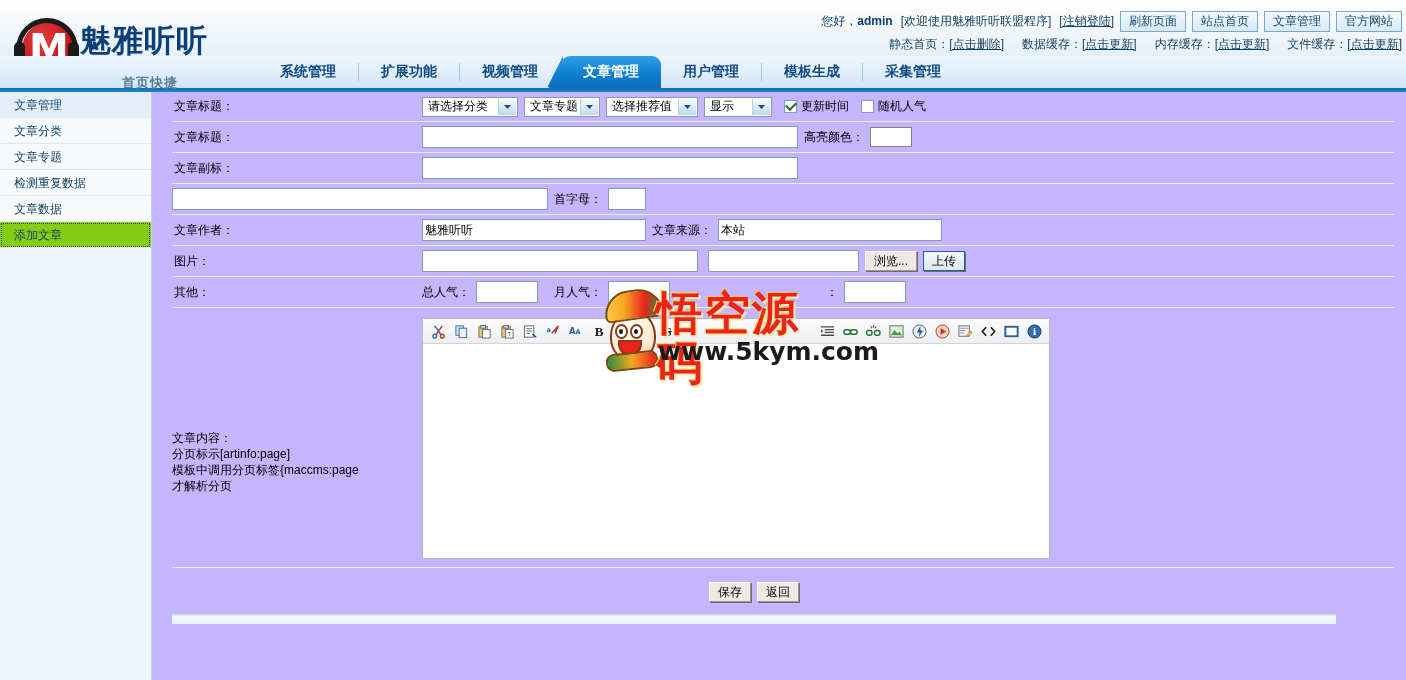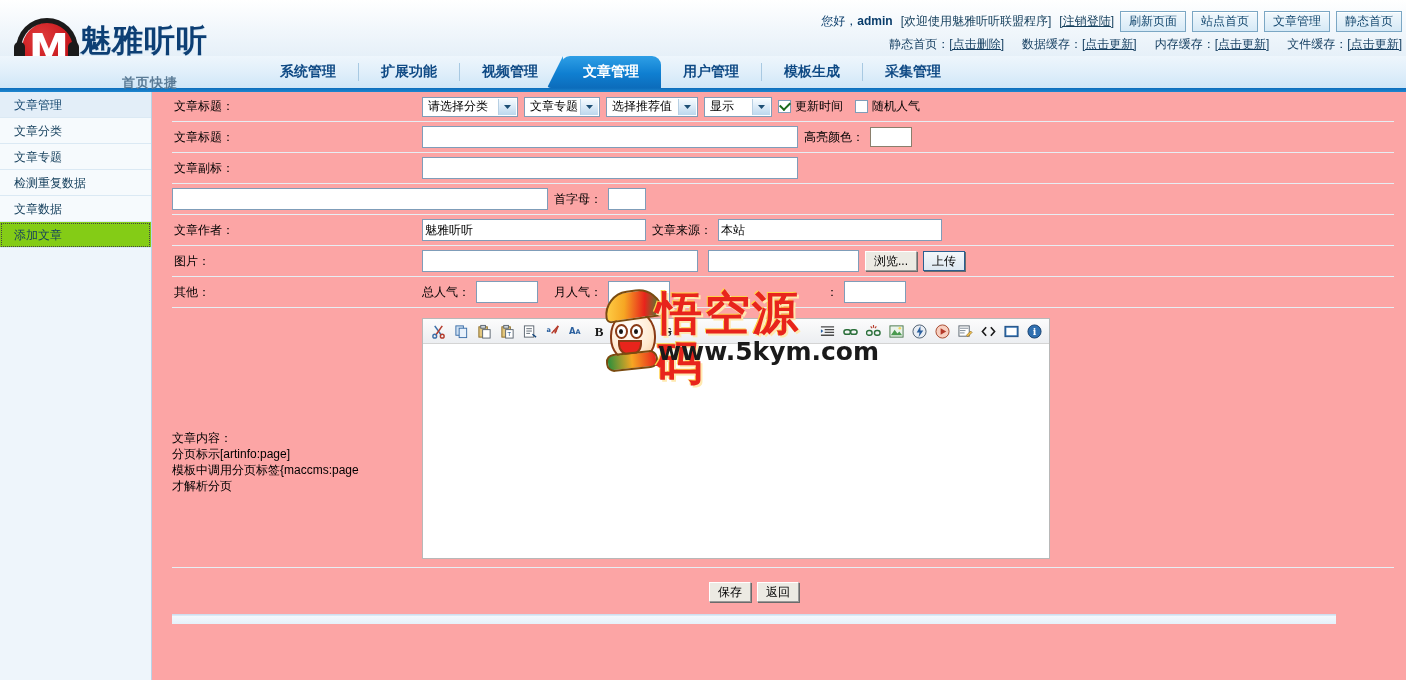--- a/index.html
+++ b/index.html
@@ -252,21 +252,21 @@
     outline-offset: -2px;
     background: #84cc16;
   }
 
   
   .main {
     position: absolute;
     left: 152px; top: 92px;
     width: 1254px;
     height: 588px;
-    background: #fca5a5;
+    background: #c4b5fd;
     box-sizing: border-box;
   }
   .main-inner {
     position: absolute;
     left: 20px; top: 0px;
     width: 1222px;
   }
   .formrow {
     display: flex;
     align-items: center;
@@ -540,21 +540,21 @@
 
   <div class="topbar">
 
     <div class="top-right-1">
       <span class="greet"><span class="plain">您好，</span><span>admin</span></span>
       <span class="brk">[欢迎使用魅雅听听联盟程序]</span>
       <span class="brk linkish">[注销登陆]</span>
       <span class="topbtn">刷新页面</span>
       <span class="topbtn">站点首页</span>
       <span class="topbtn">文章管理</span>
-      <span class="topbtn">静态首页</span>
+      <span class="topbtn">官方网站</span>
     </div>
 
     <div class="top-right-2">
       <span class="cache-item"><span class="lab">静态首页：</span><span class="lnk">[点击删除]</span></span>
       <span class="cache-item"><span class="lab">数据缓存：</span><span class="lnk">[点击更新]</span></span>
       <span class="cache-item"><span class="lab">内存缓存：</span><span class="lnk">[点击更新]</span></span>
       <span class="cache-item"><span class="lab">文件缓存：</span><span class="lnk">[点击更新]</span></span>
     </div>
 
     <div class="logo-wrap">
@@ -632,21 +632,21 @@
               </span>
           </div>
           <div class="sel" style="width:68px">
             <span>显示</span>
             <span class="arrowbox">
                 <svg width="7" height="4" viewBox="0 0 7 4">
                   <path d="M0 0 L7 0 L3.5 4 Z" fill="#1d4e74"></path>
                 </svg>
               </span>
           </div>
-          <label class="chk" style="">
+          <label class="chk" style="margin-left:6px">
             <span class="chkbox on"></span>
             <span>更新时间</span>
           </label>
           <label class="chk" style="margin-left:6px">
             <span class="chkbox"></span>
             <span>随机人气</span>
           </label>
         </div>
       </div>
 

